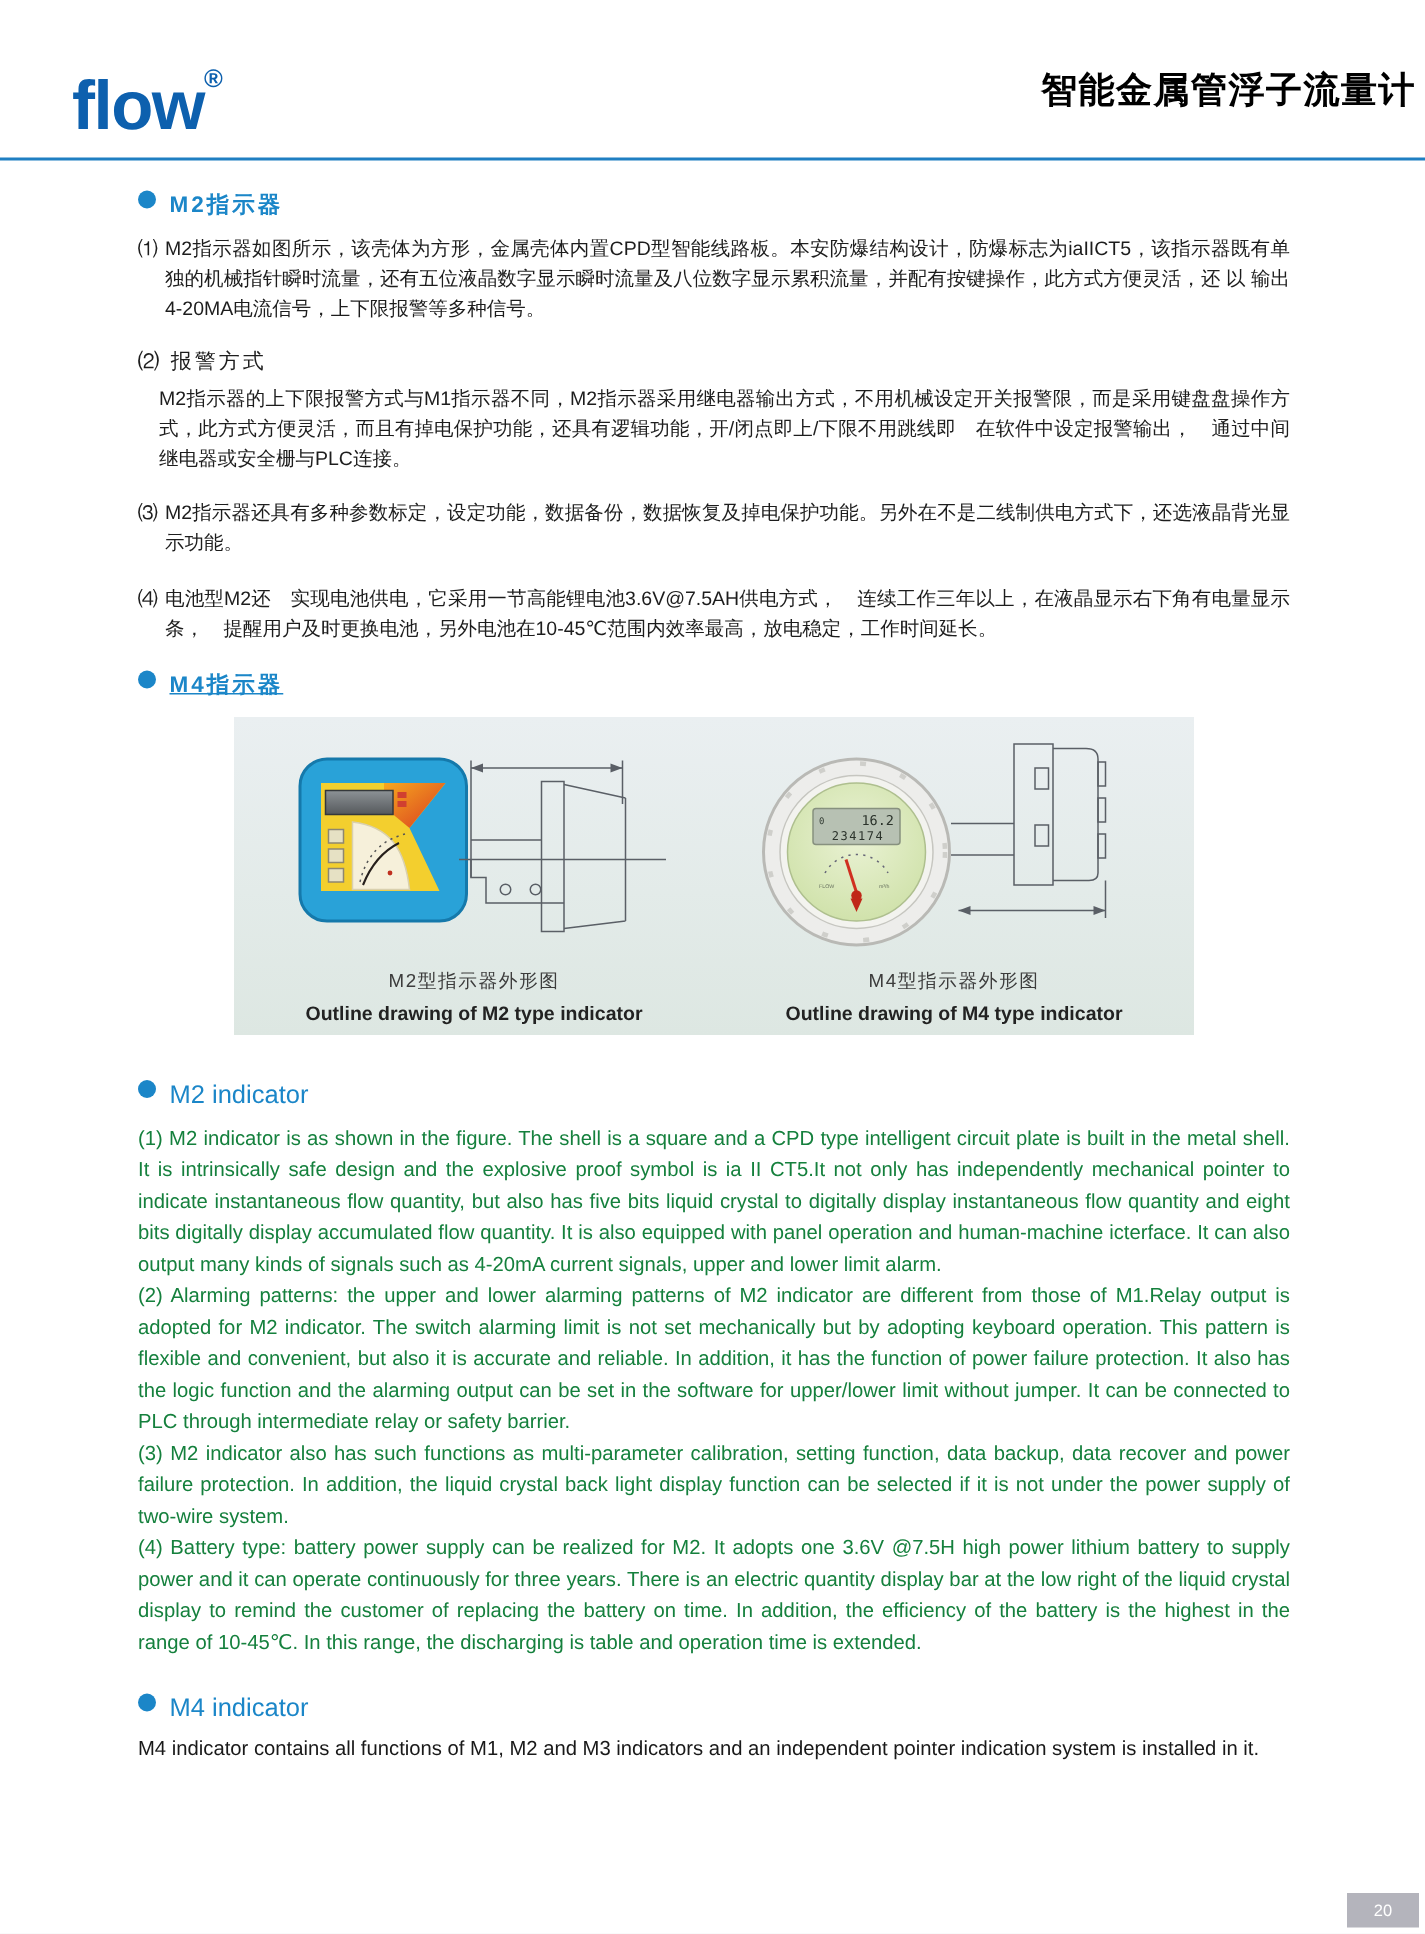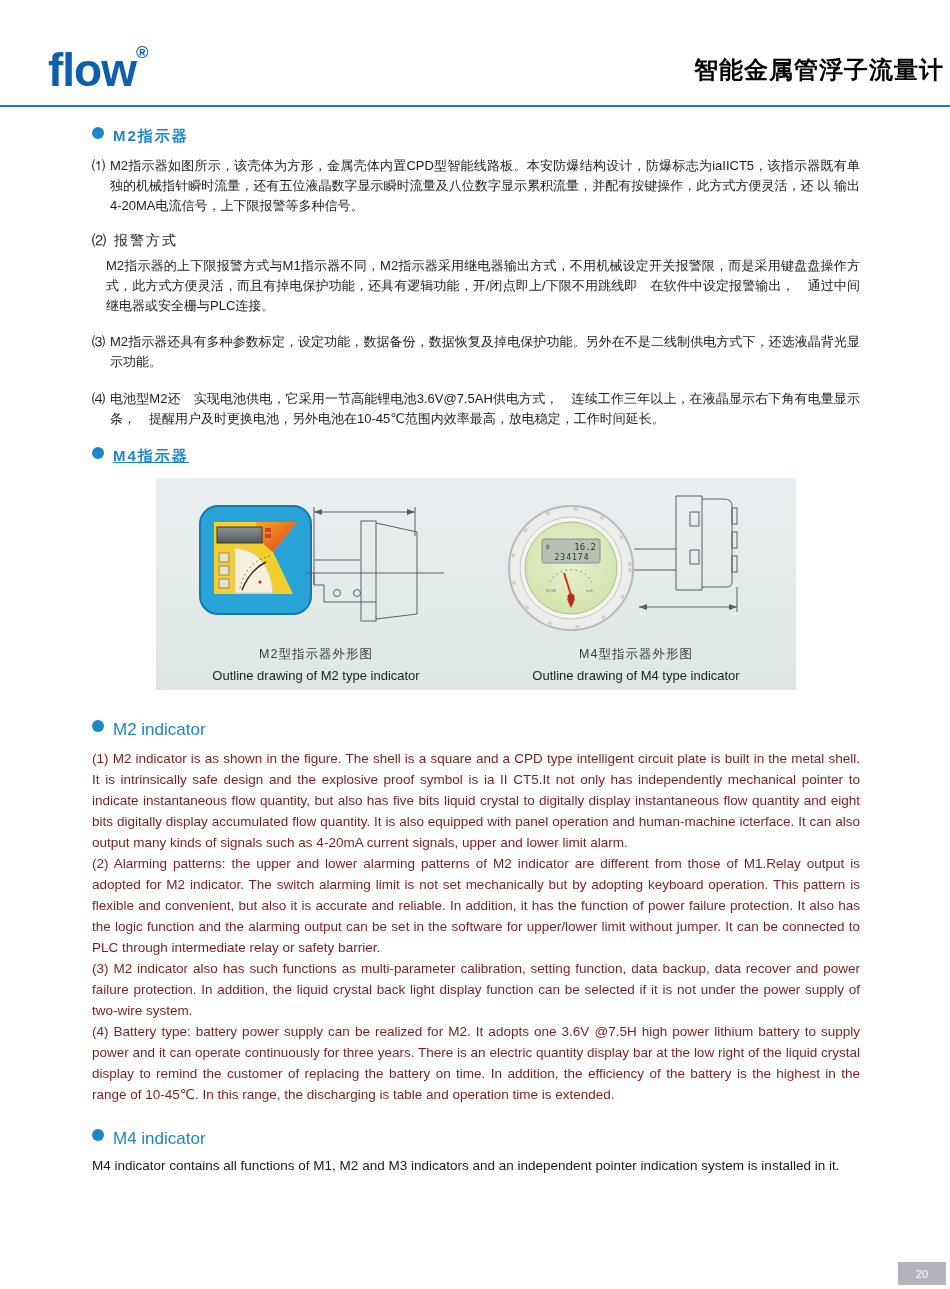--- a/index.html
+++ b/index.html
@@ -7,45 +7,45 @@
   body { font-family:"Liberation Sans","DejaVu Sans",sans-serif; }
   .page {
     position:relative; width:950px; height:1289px; margin:0 auto;
     background:#ffffff; outline:1px solid #e9e9e9; overflow:hidden;
   }
   
   .header { position:relative; height:107px; border-bottom:2px solid #1f7fc2; }
   .brand { position:absolute; left:48px; top:44px; color:#0d60ae; font-weight:bold;
            font-size:46px; letter-spacing:-1px; line-height:1; }
   .brand sup { font-size:17px; font-weight:bold; vertical-align:28px; letter-spacing:0; }
-  .doc-title { position:absolute; right:6px; top:54px; font-size:24px; font-weight:bold;
+  .doc-title { position:absolute; right:6px; top:44px; font-size:24px; font-weight:bold;
                color:#000; letter-spacing:1px; }
   
   .content { padding:0 90px 0 92px; }
   .sec-head { display:flex; align-items:flex-start; gap:9px; color:#1b86c8; }
   .sec-head .dot { width:12px; height:12px; border-radius:50%; background:#1b86c8; flex:0 0 auto; }
   .sec-head.cn { font-size:15px; font-weight:bold; letter-spacing:2px; }
   .sec-head.en { font-size:17px; font-weight:500; letter-spacing:0; }
   .cn-body { font-size:13px; line-height:20px; color:#1d1d1d; text-align:justify; }
   .cn-item { display:flex; margin-top:10px; }
   .cn-item .mk { flex:0 0 18px; }
   .cn-sub-title { font-size:14px; color:#1d1d1d; letter-spacing:2px; margin-top:16px; }
   .cn-sub-body { margin:6px 0 0 14px; }
-  .en-body { font-size:13.5px; line-height:21px; color:#7f1d1d; text-align:justify; margin-top:8px; }
+  .en-body { font-size:13.5px; line-height:21px; color:#15803d; text-align:justify; margin-top:8px; }
   .en-body p { margin:0; }
   .m4-line { font-size:13.5px; line-height:21px; color:#191919; margin-top:6px; }
   
   .figure-panel {
     position:relative; width:640px; height:212px; margin:12px 0 0 64px;
     background:linear-gradient(180deg,#eaeff1 0%,#e3ebe9 55%,#dde7e2 100%);
   }
   .fig-abs { position:absolute; }
   .caption { position:absolute; width:320px; text-align:center; }
   .caption .cn { font-size:12.5px; color:#3c3c3c; letter-spacing:1px; }
-  .caption .en { font-size:13px; color:#222; margin-top:5px; }
+  .caption .en { font-size:13px; color:#222; margin-top:5px;font-weight:bold; }
   .cap-left  { left:0;   top:168px; }
   .cap-right { left:320px; top:168px; }
   
   .page-badge {
     position:absolute; right:4px; bottom:4px; width:48px; height:23px;
     background:#b4b4bc; color:#ffffff; font-size:11px;
     display:flex; align-items:center; justify-content:center;
   }
   svg { display:block; }
   .lcd-text { font-family:"DejaVu Sans Mono",monospace; }

